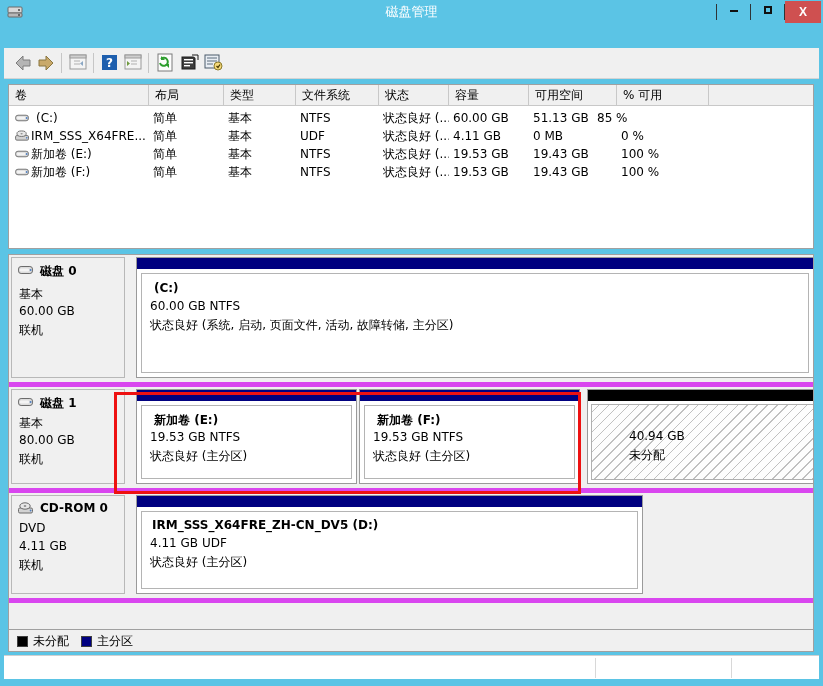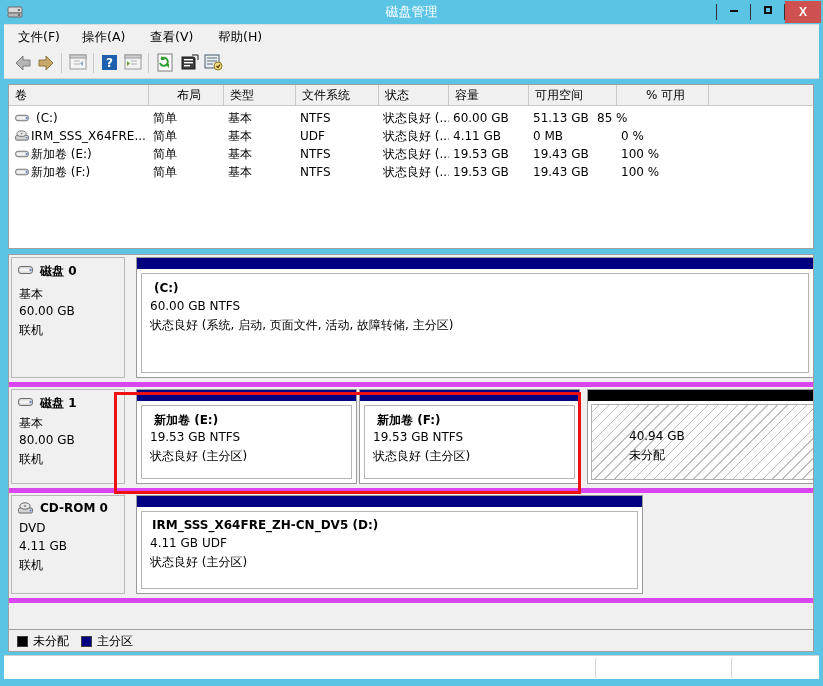--- a/index.html
+++ b/index.html
@@ -340,26 +340,20 @@
     <div class="capsep" style="left:750px;"></div>
     <button class="capbtn" id="btn-max">
       <svg width="12" height="12" viewBox="0 0 12 12">
         <rect x="3" y="3" width="6" height="6" fill="none" stroke="#111" stroke-width="2"></rect>
       </svg>
     </button>
     <div class="capsep" style="left:784px;"></div>
     <button class="capbtn" id="btn-close">X</button>
   </div>
 
-  <div id="menubar">
-    <div class="menuitem" style="left:8px;">文件(F)</div>
-    <div class="menuitem" style="left:72px;">操作(A)</div>
-    <div class="menuitem" style="left:140px;">查看(V)</div>
-    <div class="menuitem" style="left:208px;">帮助(H)</div>
-  </div>
 
   <div id="toolbar">
     <svg style="position:absolute;left:10px;top:6px;" width="19" height="18" viewBox="0 0 19 18">
       <path d="M9 2 L2 9 L9 16 L9 12 L16 12 L16 6 L9 6 Z" fill="#b5b5b5" stroke="#7d7d7d"></path>
     </svg>
     <svg style="position:absolute;left:32px;top:6px;" width="19" height="18" viewBox="0 0 19 18">
       <path d="M10 2 L17 9 L10 16 L10 12 L3 12 L3 6 L10 6 Z" fill="#c9a96a" stroke="#8a7640"></path>
     </svg>
     <div class="tbsep" style="left:57px;"></div>
     <svg style="position:absolute;left:65px;top:6px;" width="18" height="17" viewBox="0 0 18 17">
@@ -398,27 +392,27 @@
       <path d="M3 5 L13 5 M3 8 L13 8 M3 11 L9 11" stroke="#5a6a7a"></path>
       <circle cx="14" cy="13" r="4" fill="#f6d97a" stroke="#8a7a2a"></circle>
       <path d="M12.5 13 L14 14.5 L16 11.5" fill="none" stroke="#4a3a00" stroke-width="1.3"></path>
     </svg>
   </div>
 
   <div id="listpane">
 
     <div id="colheader">
       <div class="colcell" style="left:0px;width:140px;">卷</div>
-      <div class="colcell" style="left:140px;width:75px;text-align:center;">布局</div>
+      <div class="colcell" style="left:140px;width:75px;">布局</div>
       <div class="colcell" style="left:215px;width:72px;">类型</div>
       <div class="colcell" style="left:287px;width:83px;">文件系统</div>
       <div class="colcell" style="left:370px;width:70px;">状态</div>
       <div class="colcell" style="left:440px;width:80px;">容量</div>
       <div class="colcell" style="left:520px;width:88px;">可用空间</div>
-      <div class="colcell" style="left:608px;width:92px;text-align:center;">% 可用</div>
+      <div class="colcell" style="left:608px;width:92px;">% 可用</div>
       <div class="colcell" style="left:700px;width:104px;border-right:none;"></div>
     </div>
 
     <div class="vrow" style="top:24px;">
       <svg class="volicon" viewBox="0 0 16 13">
         <rect x="0.5" y="3.5" width="14" height="6" rx="2.6" fill="#dcdcdc" stroke="#6b6b6b"></rect>
         <rect x="2" y="5.2" width="9" height="2.6" rx="1.2" fill="#f4f4f4"></rect>
         <circle cx="12.6" cy="6.5" r="1" fill="#4f7fc0"></circle>
       </svg>
       <div class="vcell" style="left:27px;width:112px;">(C:)</div>

